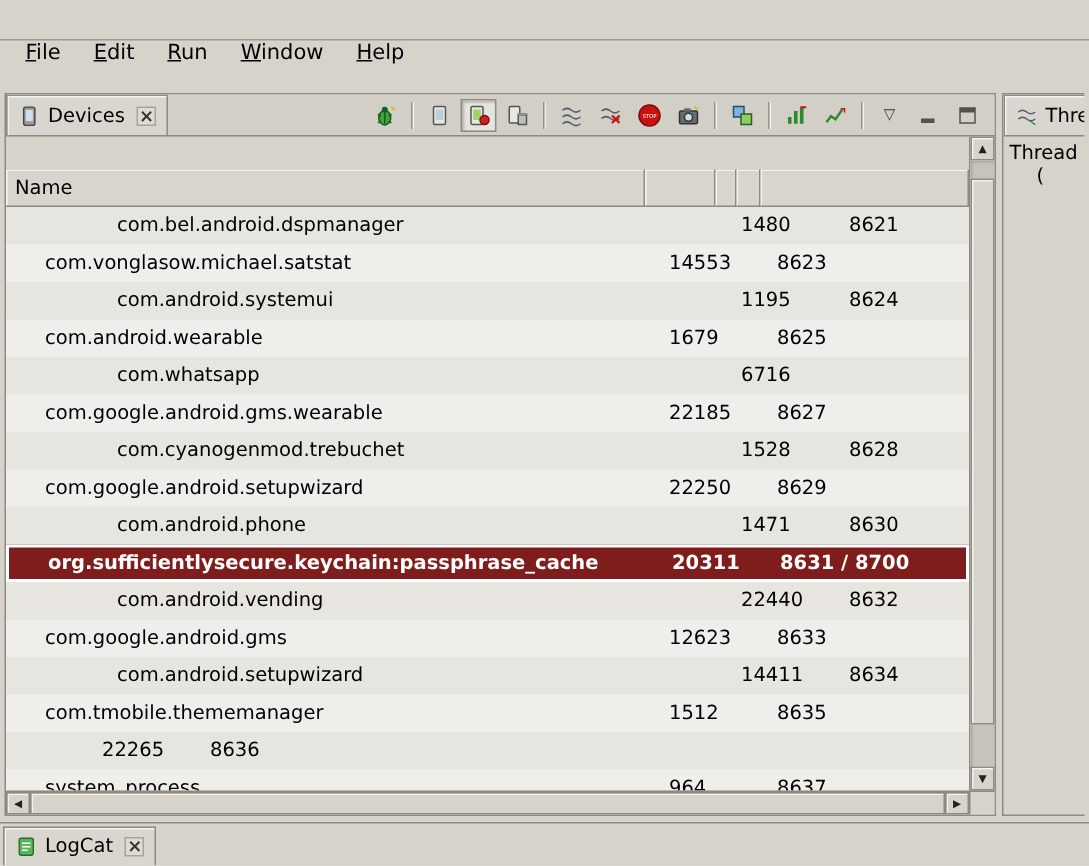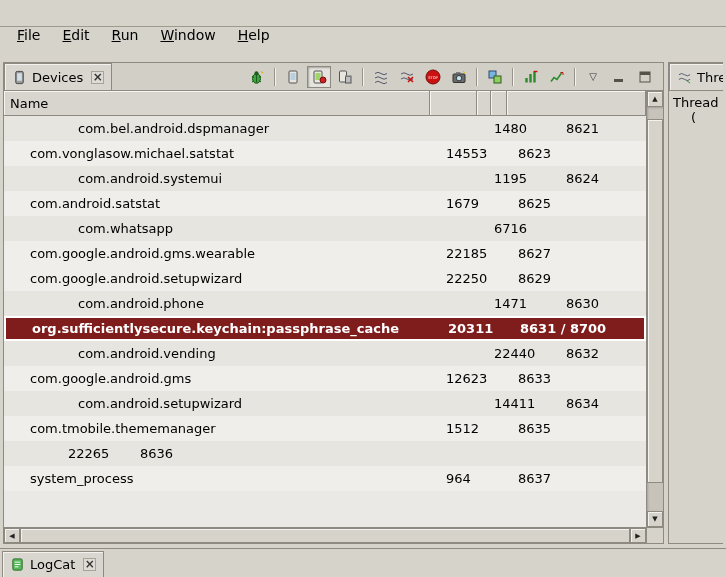--- a/index.html
+++ b/index.html
@@ -35,21 +35,21 @@
   .icons { margin-left:auto; display:flex; align-items:center; gap:2px; padding-right:6px; height:100%; }
   .tbtn { width:24px; height:22px; display:flex; align-items:center; justify-content:center;
           border:1px solid transparent; }
   .tbtn svg { width:16px; height:16px; }
   .tbtn.pressed { border:1px solid #8e8a81; background:#e6e4de; box-shadow:inset 1px 1px 2px rgba(0,0,0,.28); }
   .tsep { width:2px; height:18px; border-left:1px solid #97928a; border-right:1px solid #f4f2ee; margin:0 3px; }
   .glyph-btn { font-size:10px; color:#333; }
 
   
   .table-wrap { flex:1; display:flex; min-height:0; }
-  .table-left { flex:1; display:flex; flex-direction:column; min-width:0; }
+  .table-left { flex:1; display:flex; flex-direction:column; min-width:0;margin-top:22px; }
   .table-header { height:25px; flex:none; display:flex; }
   .hcell { background:#d8d5ce; border-right:1px solid #8e8a81; border-bottom:1px solid #8e8a81;
            box-shadow:inset 1px 1px 0 #f7f5f1; font-size:13px; display:flex; align-items:center;
            padding-left:6px; overflow:hidden; white-space:nowrap; }
   .w-name { width:426px; } .w-pid { width:47px; } .w-a { width:14px; } .w-b { width:16px; } .w-port { flex:1; }
 
   .table-body { flex:1; overflow:hidden; background:#ebe9e5; }
   .row { height:25px; display:flex; align-items:center; font-size:13px; white-space:nowrap; }
   .row.odd  { background:#e7e5e0;padding-left:48px; }
   .row.even { background:#f0eeea; }
@@ -241,21 +241,21 @@
 
   <div class="row odd">
     <div class="cell c-name">com.android.systemui</div>
     <div class="cell c-pid">1195</div>
     <div class="cell c-a"></div>
     <div class="cell c-b"></div>
     <div class="cell c-port">8624</div>
   </div>
 
   <div class="row even">
-    <div class="cell c-name">com.android.satstat</div>
+    <div class="cell c-name">com.android.wearable</div>
     <div class="cell c-pid">1679</div>
     <div class="cell c-a"></div>
     <div class="cell c-b"></div>
     <div class="cell c-port">8625</div>
   </div>
 
   <div class="row odd">
     <div class="cell c-name">com.whatsapp</div>
     <div class="cell c-pid">6716</div>
     <div class="cell c-a"></div>
@@ -263,20 +263,27 @@
   </div>
 
   <div class="row even">
     <div class="cell c-name">com.google.android.gms.wearable</div>
     <div class="cell c-pid">22185</div>
     <div class="cell c-a"></div>
     <div class="cell c-b"></div>
     <div class="cell c-port">8627</div>
   </div>
 
+  <div class="row odd">
+    <div class="cell c-name">com.cyanogenmod.trebuchet</div>
+    <div class="cell c-pid">1528</div>
+    <div class="cell c-a"></div>
+    <div class="cell c-b"></div>
+    <div class="cell c-port">8628</div>
+  </div>
 
   <div class="row even">
     <div class="cell c-name">com.google.android.setupwizard</div>
     <div class="cell c-pid">22250</div>
     <div class="cell c-a"></div>
     <div class="cell c-b"></div>
     <div class="cell c-port">8629</div>
   </div>
 
   <div class="row odd">

